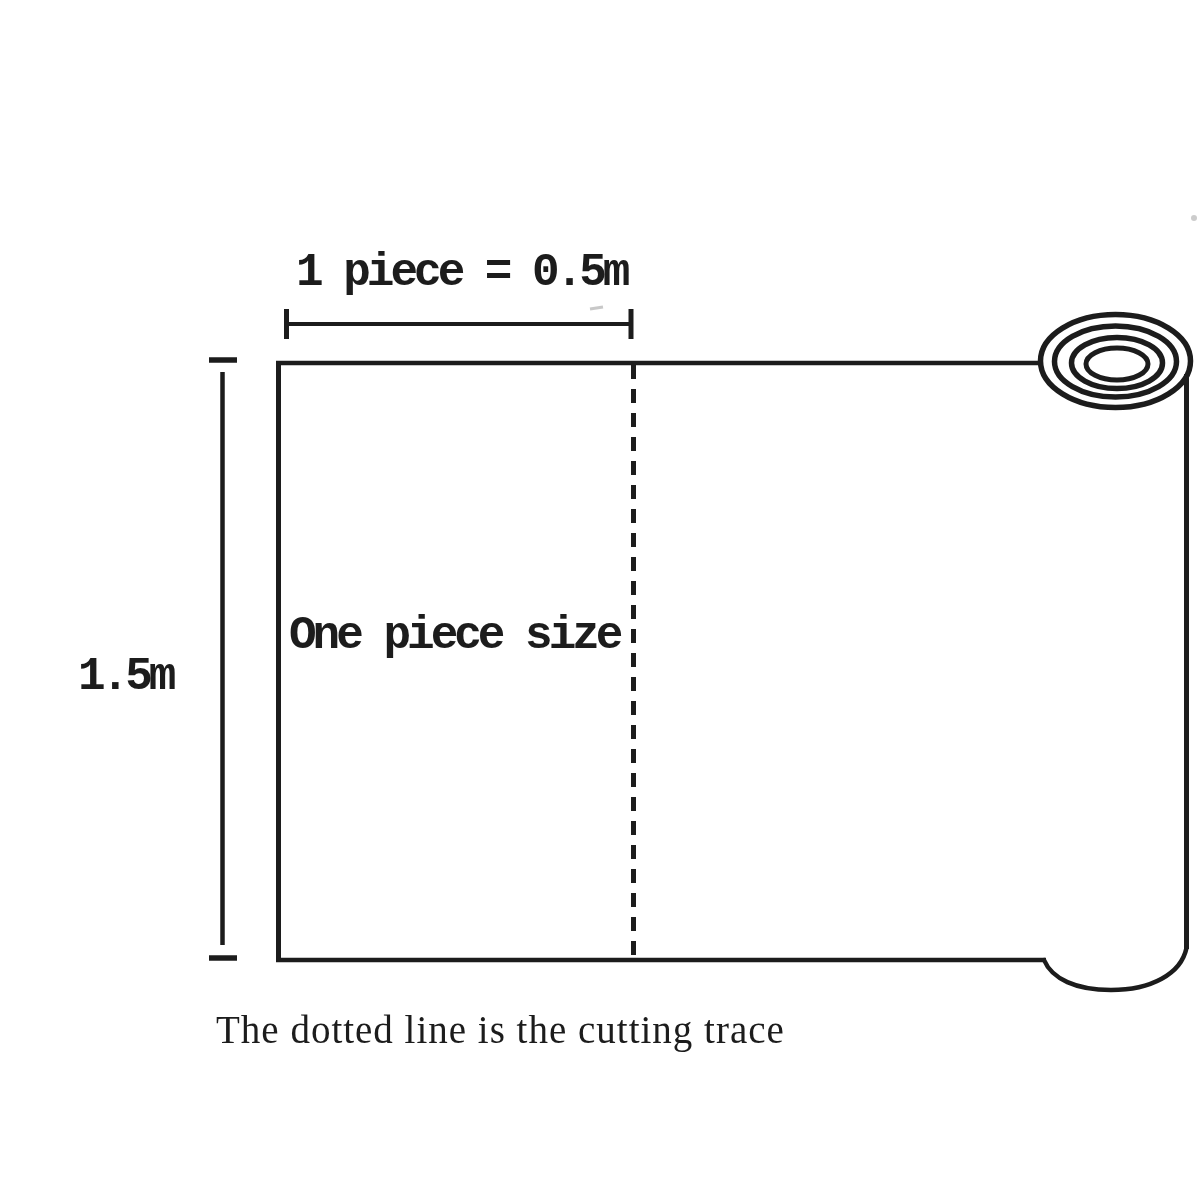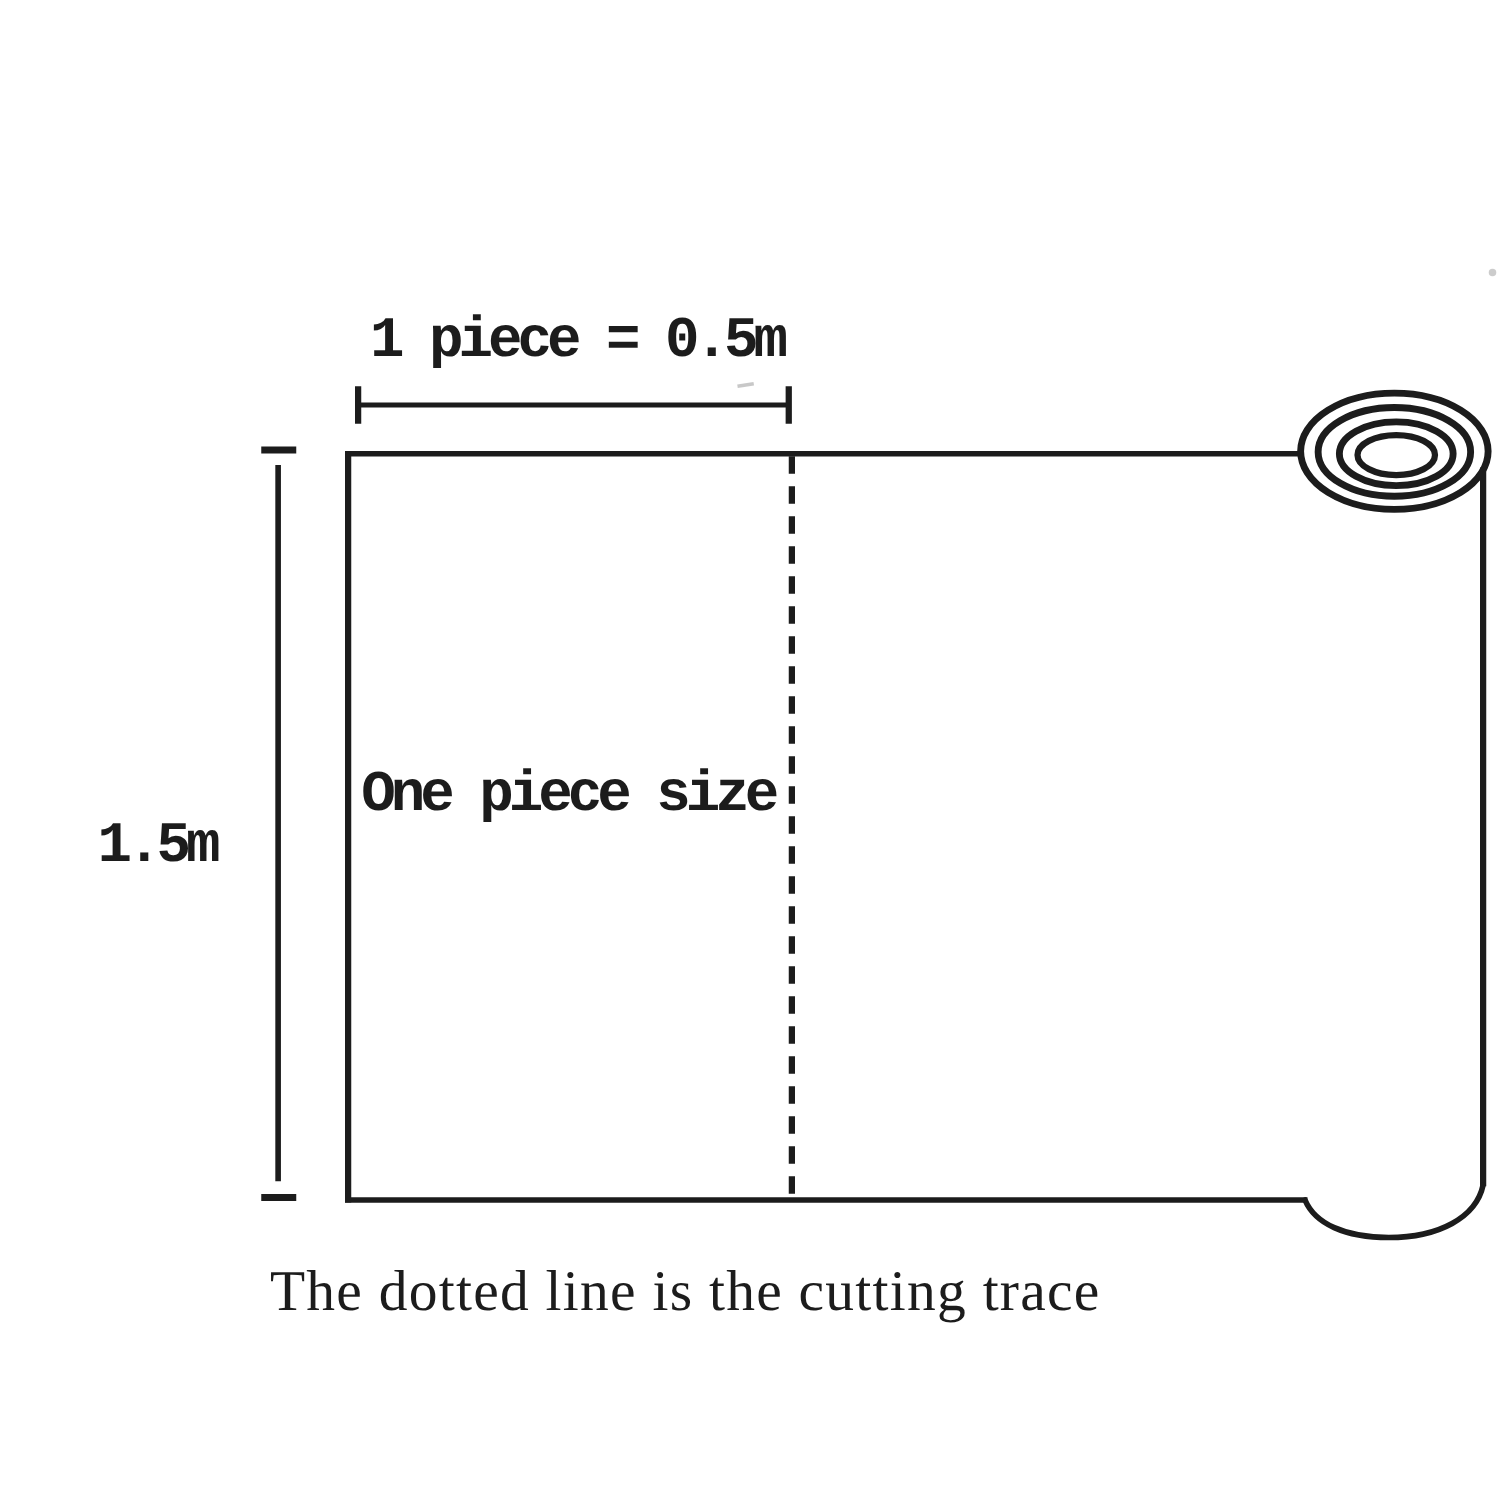--- a/index.html
+++ b/index.html
@@ -34,21 +34,21 @@
     font-weight: bold;
     font-size: 46px;
     letter-spacing: -4px;
   }
   .lbl-top    { left: 296px; top: 250px; }
   .lbl-height { left: 78px;  top: 618px; margin-top: 36px; }
   .lbl-inner  { left: 289px; top: 613px; }
   .lbl-caption {
     font-family: "Liberation Serif", "DejaVu Serif", serif;
     font-weight: normal;
-    font-size: 46px;
+    font-size: 39px;
     letter-spacing: 1px;
     left: 216px; top: 1010px;
   }
 </style>
 </head>
 <body>
 
 <div class="canvas">
 
   <svg width="1200" height="1200" viewBox="0 0 1200 1200" fill="none" stroke="var(--ink)" stroke-linecap="butt">

